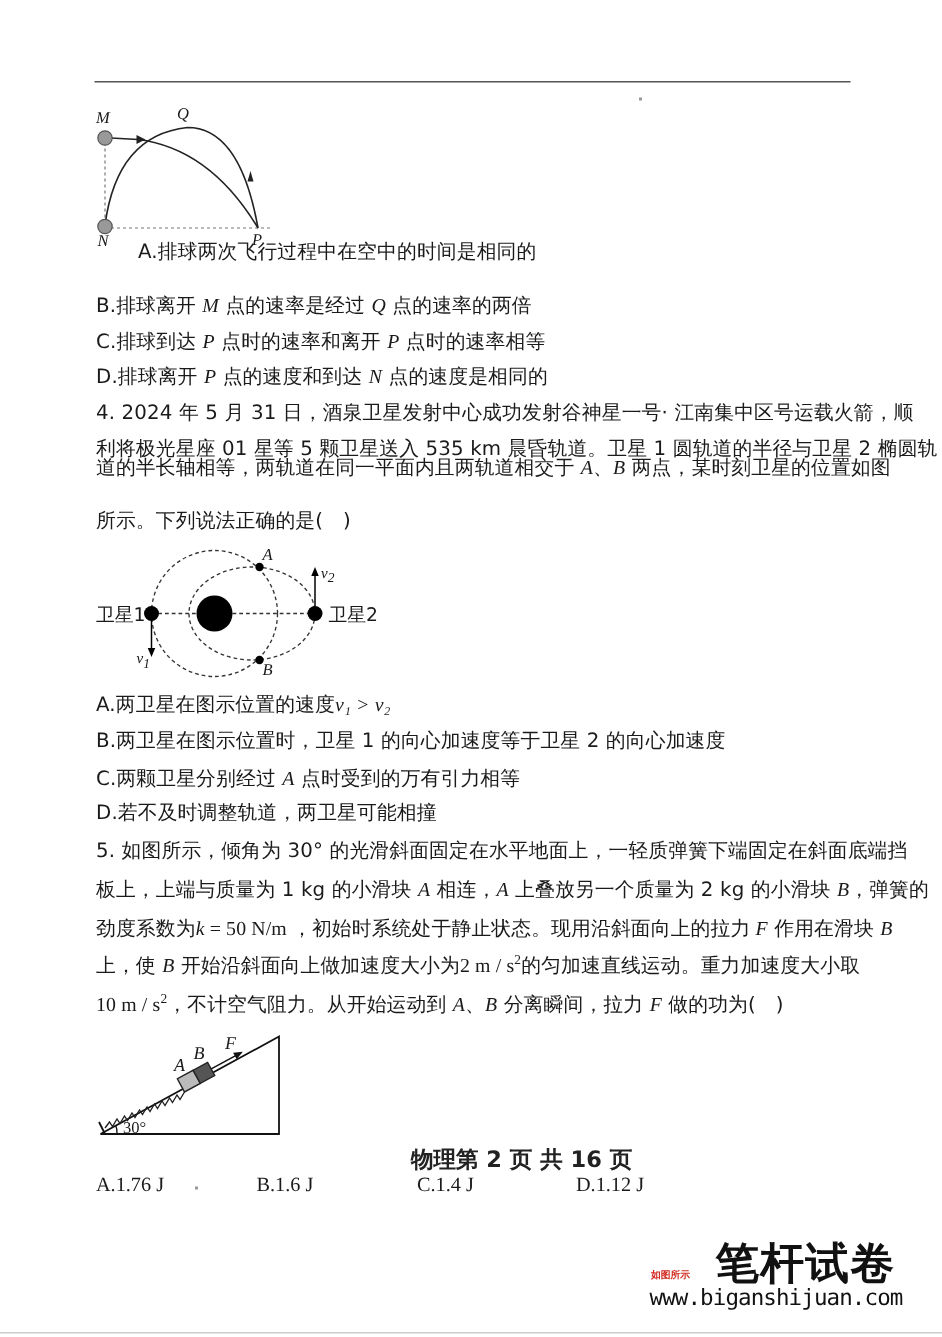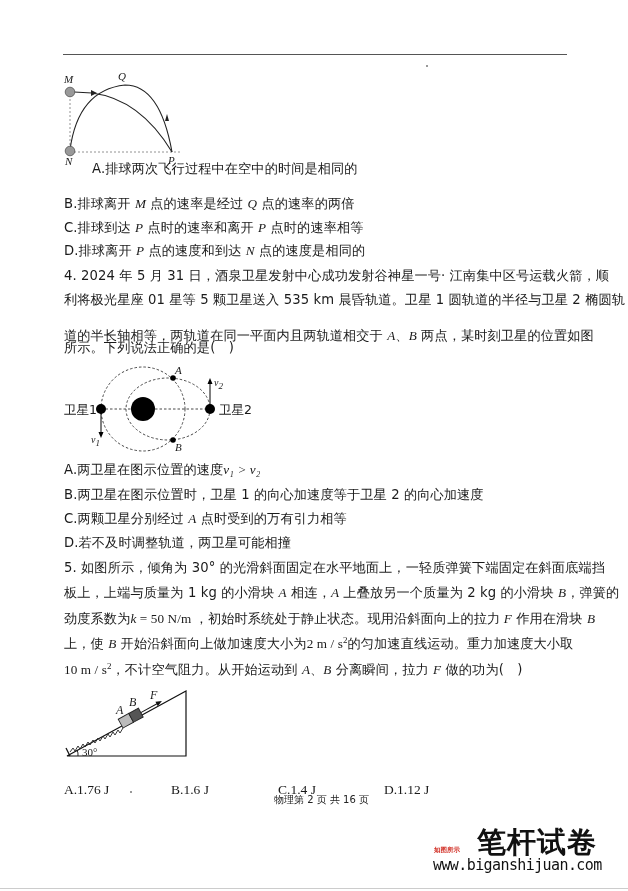--- a/index.html
+++ b/index.html
@@ -10,22 +10,22 @@
   .dot { position: absolute; width: 2px; height: 2px; background: #999; }
   .line { position: absolute; left: 64px; font-size: 13.2px; line-height: 16px; white-space: nowrap;
           font-family: "DejaVu Sans", "Liberation Sans", sans-serif; letter-spacing: 0.1px; }
   .line i, .var { font-family: "Liberation Serif", "DejaVu Serif", serif; font-style: italic; }
   .num { font-family: "Liberation Serif", "DejaVu Serif", serif; text-align: right; }
   sub, sup { font-size: 9px; line-height: 0; }
   .fig { position: absolute; }
   .choices { position: absolute; left: 64px; top: 767px; width: 480px; height: 16px;
              font-family: "Liberation Serif", serif; font-size: 13.5px; }
   .choices span { position: absolute; top: 0; white-space: nowrap; margin-top: 15px; }
-  .footer { position: absolute; left: 274px; top: 793px; font-size: 10px;
-            font-family: "DejaVu Sans", "Liberation Sans", sans-serif; color: #222; }
+  .footer { position: absolute; left: 274px; top: 764px; font-size: 15px;
+            font-family: "DejaVu Sans", "Liberation Sans", sans-serif; color: #222; font-weight: bold; }
   .logo-cn { position: absolute; left: 455px; top: 823px; font-size: 29px; font-weight: bold;
              font-family: "DejaVu Sans", "Liberation Sans", sans-serif; color: #111; letter-spacing: 1px; margin-left: 22px; }
   .logo-red { position: absolute; left: 434px; top: 846px; font-size: 6.5px; color: #d0281e;
               font-family: "DejaVu Sans", sans-serif; font-weight: bold; }
   .logo-url { position: absolute; left: 433px; top: 856px; font-size: 15px;
               font-family: "DejaVu Sans Mono", "Liberation Mono", monospace; color: #111; letter-spacing: -0.6px; }
   .bottom-rule { position: absolute; left: 0; top: 888px; width: 628px; border-top: 1px solid #ccc; }
 </style>
 </head>
 <body>
@@ -50,21 +50,21 @@
 <span class="fig var" style="left:65px;top:155px;font-size:11px;">N</span>
 <span class="fig var" style="left:168px;top:154px;font-size:11px;">P</span>
 
 <div class="line" style="top:161px;margin-left:28px;">A.排球两次飞行过程中在空中的时间是相同的</div>
 <div class="line" style="top:196px;"><span>B.排球离开 </span><i>M</i><span> 点的速率是经过 </span><i>Q</i><span> 点的速率的两倍</span></div>
 <div class="line" style="top:220px;"><span>C.排球到达 </span><i>P</i><span> 点时的速率和离开 </span><i>P</i><span> 点时的速率相等</span></div>
 <div class="line" style="top:243px;"><span>D.排球离开 </span><i>P</i><span> 点的速度和到达 </span><i>N</i><span> 点的速度是相同的</span></div>
 
 <div class="line" style="top:268px;">4. 2024 年 5 月 31 日，酒泉卫星发射中心成功发射谷神星一号· 江南集中区号运载火箭，顺</div>
 <div class="line" style="top:292px;">利将极光星座 01 星等 5 颗卫星送入 535 km 晨昏轨道。卫星 1 圆轨道的半径与卫星 2 椭圆轨</div>
-<div class="line" style="top:328px;"><span>道的半长轴相等，两轨道在同一平面内且两轨道相交于 </span><i>A</i><span>、</span><i>B</i><span> 两点，某时刻卫星的位置如图</span></div>
+<div class="line" style="top:304px;"><span>道的半长轴相等，两轨道在同一平面内且两轨道相交于 </span><i>A</i><span>、</span><i>B</i><span> 两点，某时刻卫星的位置如图</span></div>
 <div class="line" style="top:340px;">所示。下列说法正确的是(　)</div>
 
 <svg class="fig" style="left:90px;top:362px;" width="140" height="92" viewBox="90 362 140 92">
   <circle cx="143" cy="409" r="42" fill="none" stroke="#333" stroke-width="0.9" stroke-dasharray="2.5,2"></circle>
   <ellipse cx="168" cy="409" rx="42" ry="31" fill="none" stroke="#333" stroke-width="0.9" stroke-dasharray="2.5,2"></ellipse>
   <line x1="101" y1="409" x2="210" y2="409" stroke="#333" stroke-width="0.9" stroke-dasharray="2.5,2"></line>
   <circle cx="143" cy="409" r="12" fill="#000"></circle>
   <circle cx="101" cy="409" r="5" fill="#000"></circle>
   <circle cx="210" cy="409" r="5" fill="#000"></circle>
   <circle cx="173" cy="378" r="2.8" fill="#000"></circle>

